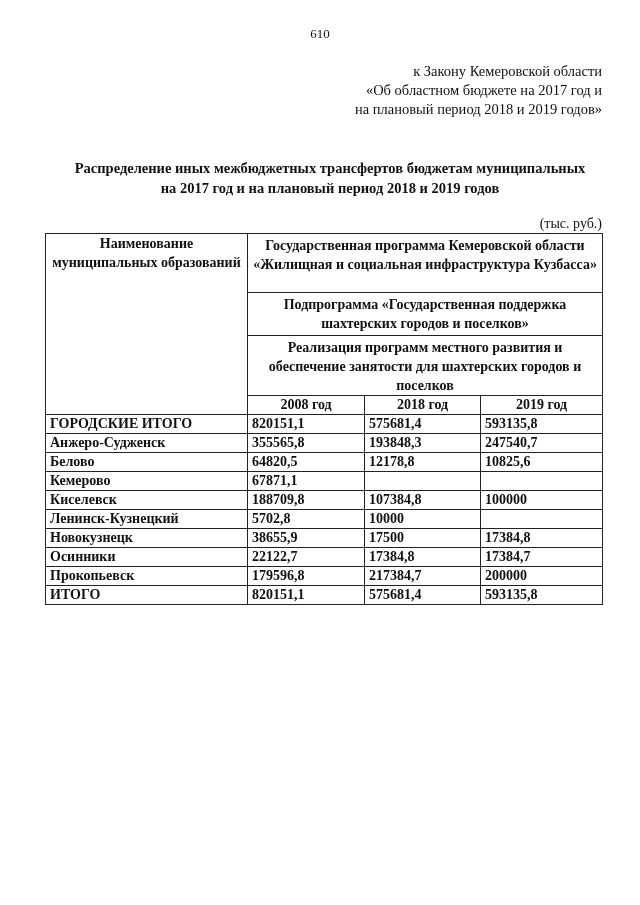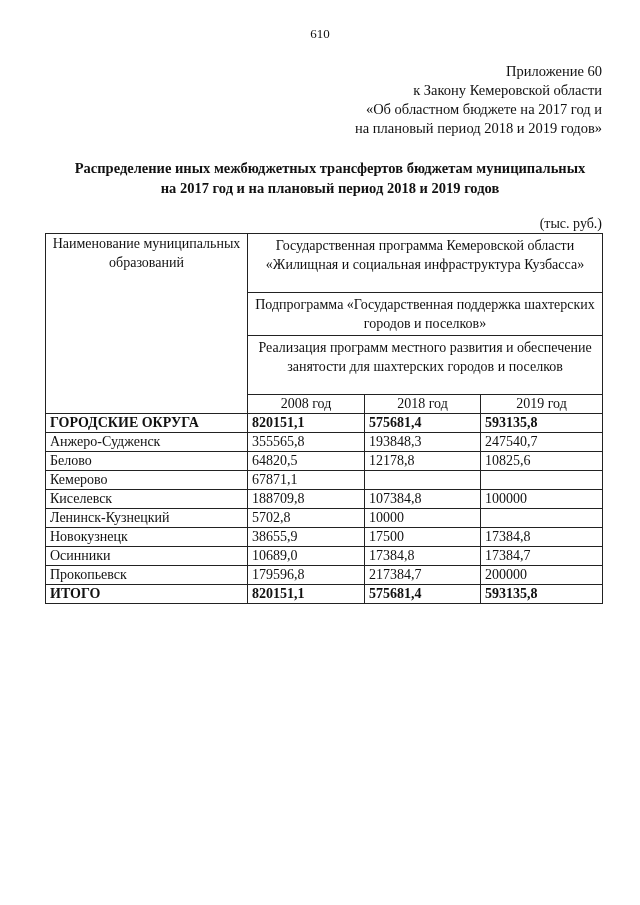--- a/index.html
+++ b/index.html
@@ -52,21 +52,21 @@
       top: 233px;
       left: 45px;
       width: 557px;
       border-collapse: collapse;
       font-size: 14px;
       table-layout: fixed;
     }
     table.data td, table.data th {
       border: 1px solid #222222;
       padding: 0 4px;
-      font-weight: normal;
+      font-weight: bold;
       vertical-align: top;
     }
     table.data th {
       text-align: center;
       line-height: 19px;
     }
     .h-name { height: 160px; }
     .h-prog { height: 56px; padding-top: 2px !important; margin-top: 36px; }
     .h-sub { height: 40px; padding-top: 2px !important; margin-top: 40px; }
     .h-real { height: 56px; padding-top: 2px !important; margin-top: 48px; }
@@ -77,21 +77,20 @@
     }
     tr.bold td { font-weight: bold; }
     td.num { padding-left: 6px; }
   </style>
 </head>
 <body>
 
 <div class="page-number">610</div>
 
 <div class="appendix">
-  <div>Приложение 60</div>
   <div>к Закону Кемеровской области</div>
   <div>«Об областном бюджете на 2017 год и</div>
   <div>на плановый период 2018 и 2019 годов»</div>
 </div>
 
 <div class="title">
   <div>Распределение иных межбюджетных трансфертов бюджетам муниципальных</div>
   <div>на 2017 год и на плановый период 2018 и 2019 годов</div>
 </div>
 
@@ -116,21 +115,21 @@
       <th colspan="3" class="h-real">Реализация программ местного развития и обеспечение занятости для шахтерских городов и поселков</th>
     </tr>
     <tr>
       <th class="h-year">2008 год</th>
       <th class="h-year">2018 год</th>
       <th class="h-year">2019 год</th>
     </tr>
   </thead>
   <tbody id="table-body">
       <tr class="bold">
-        <td>ГОРОДСКИЕ ОКРУГА</td>
+        <td>ГОРОДСКИЕ ИТОГО</td>
         <td class="num">820151,1</td>
         <td class="num">575681,4</td>
         <td class="num">593135,8</td>
       </tr>
       <tr>
         <td>Анжеро-Судженск</td>
         <td class="num">355565,8</td>
         <td class="num">193848,3</td>
         <td class="num">247540,7</td>
       </tr>
@@ -159,21 +158,21 @@
         <td class="num"></td>
       </tr>
       <tr>
         <td>Новокузнецк</td>
         <td class="num">38655,9</td>
         <td class="num">17500</td>
         <td class="num">17384,8</td>
       </tr>
       <tr>
         <td>Осинники</td>
-        <td class="num">10689,0</td>
+        <td class="num">22122,7</td>
         <td class="num">17384,8</td>
         <td class="num">17384,7</td>
       </tr>
       <tr>
         <td>Прокопьевск</td>
         <td class="num">179596,8</td>
         <td class="num">217384,7</td>
         <td class="num">200000</td>
       </tr>
       <tr class="bold">

